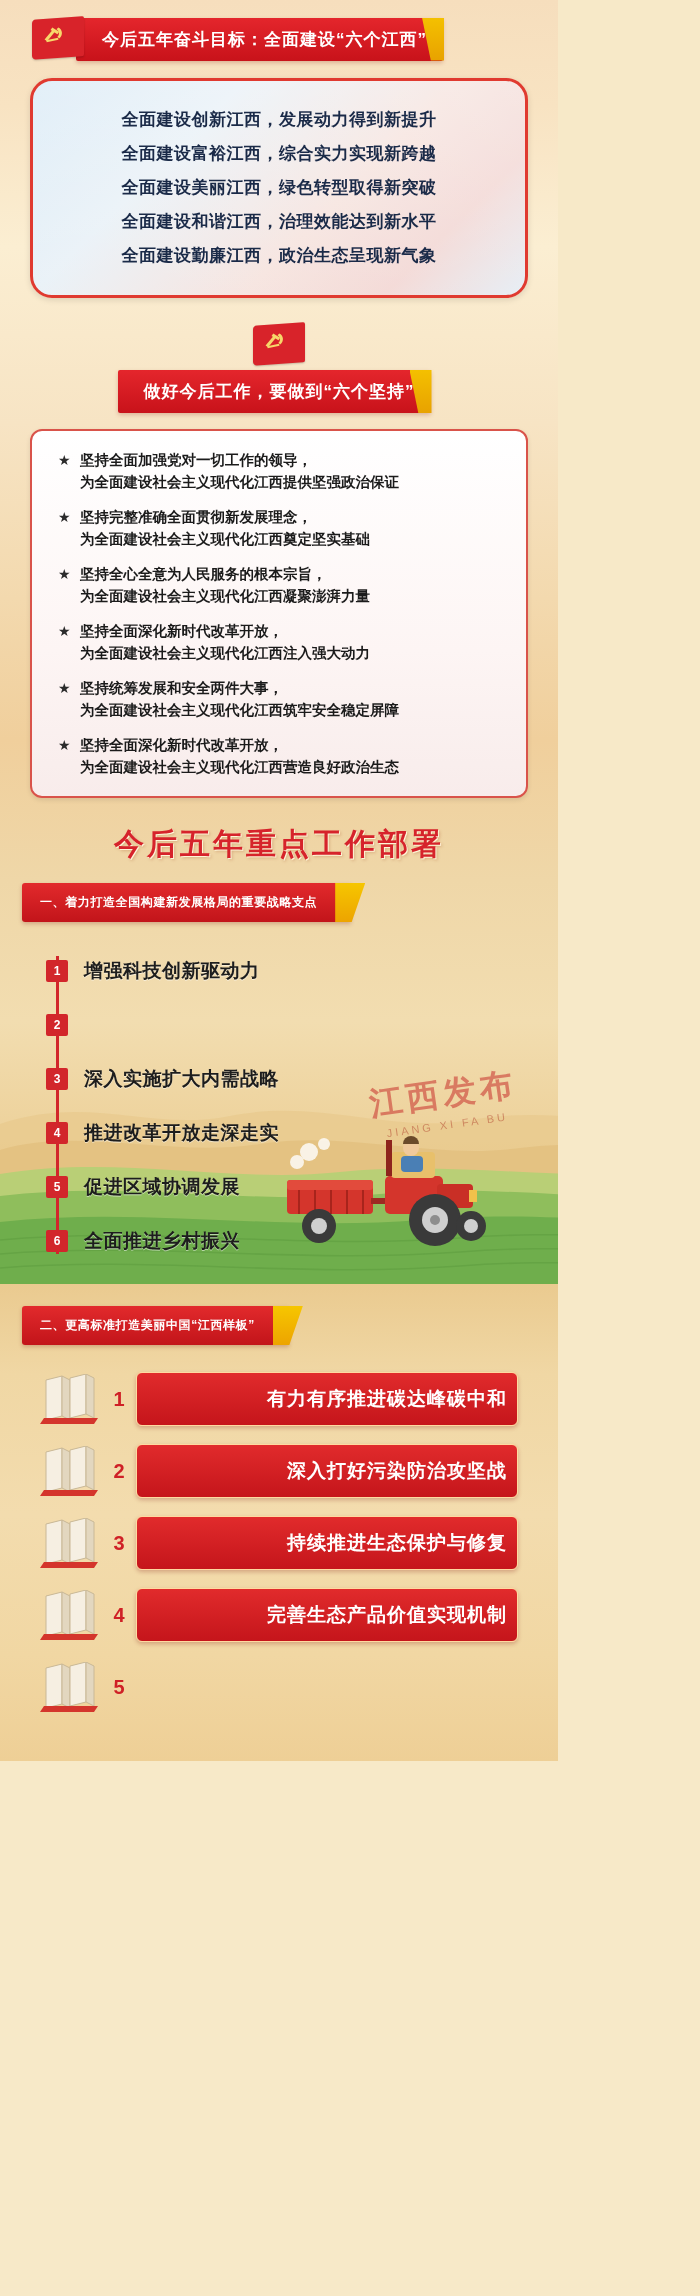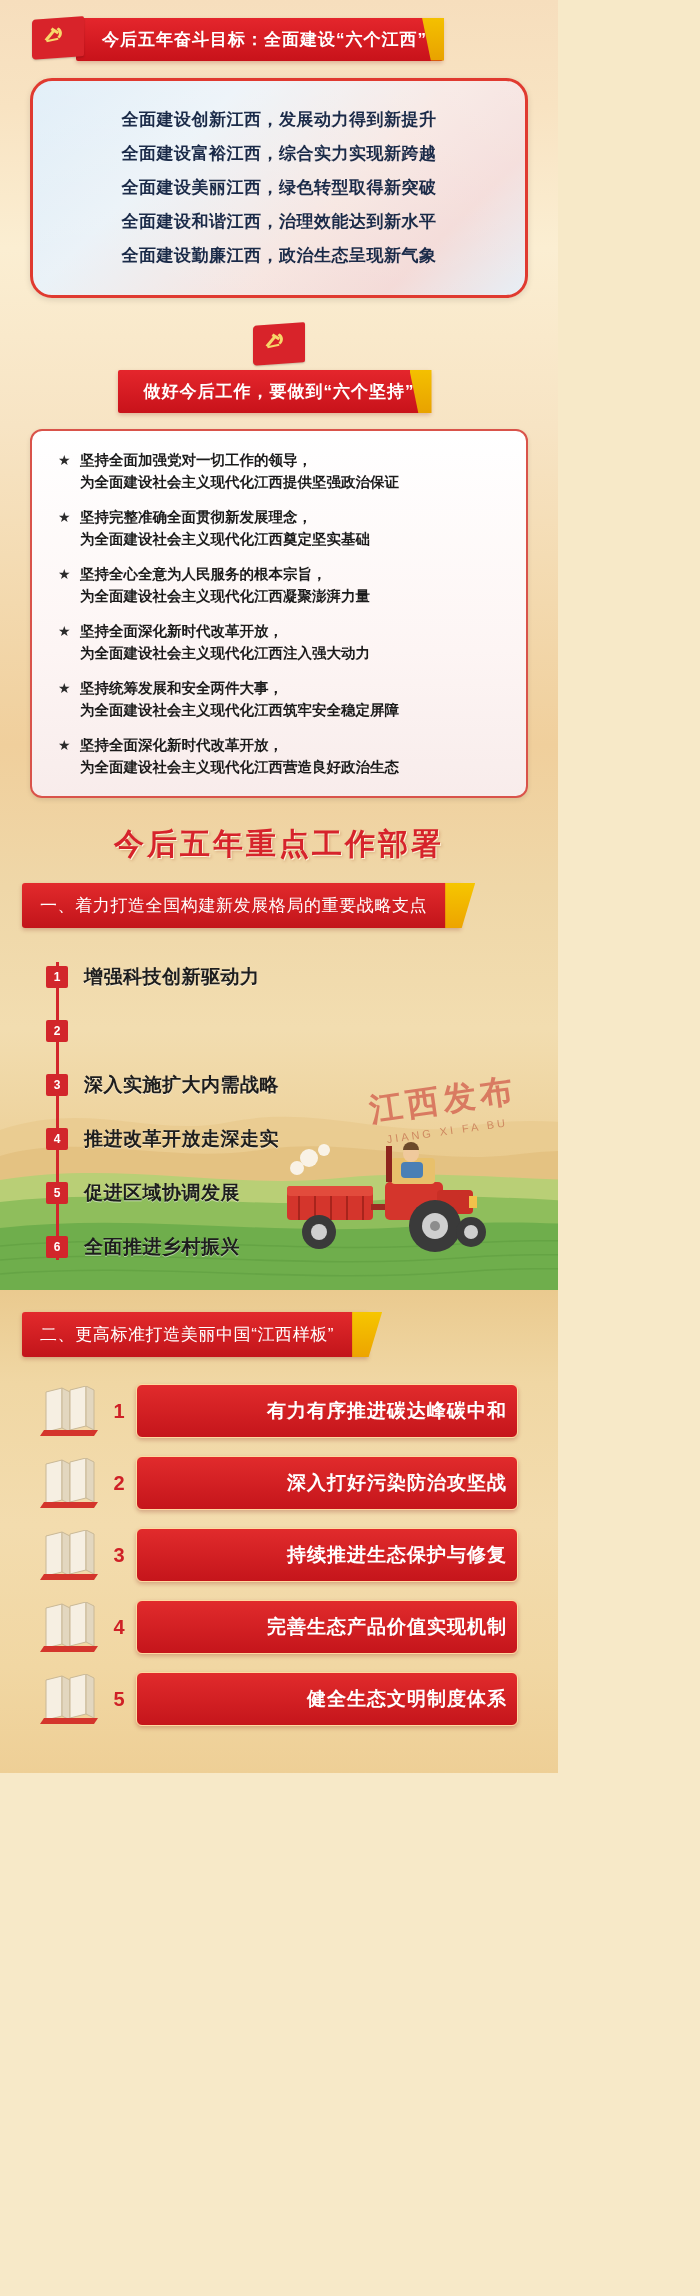--- a/index.html
+++ b/index.html
@@ -153,22 +153,22 @@
   
   .sec-head {
     margin: 10px 22px 0 22px;
     position: relative;
     z-index: 4;
     display: flex;
   }
   .sec-head .bar {
     background: linear-gradient(180deg,#e22a2c 0%, #c2141a 100%);
     color: #fff;
-    font-size: 17px;
-    font-weight: normal;
+    font-size: 12px;
+    font-weight: bold;
     letter-spacing: .6px;
     padding: 11px 34px 11px 18px;
     border-radius: 3px 0 0 3px;
     position: relative;
     box-shadow: 0 2px 4px rgba(120,20,15,.25);
   }
   .sec-head .bar::after {
     content: "";
     position: absolute;
     right: -14px; top: 0; bottom: 0;
@@ -541,19 +541,18 @@
           <g>
             <path d="M6 6 L22 2 L22 42 L6 46 Z" fill="#f6efe2" stroke="#c9b896" stroke-width="1"></path>
             <path d="M22 2 L30 6 L30 46 L22 42 Z" fill="#e3d7bf" stroke="#c9b896" stroke-width="1"></path>
             <path d="M30 4 L46 0 L46 40 L30 44 Z" fill="#f6efe2" stroke="#c9b896" stroke-width="1"></path>
             <path d="M46 0 L54 4 L54 44 L46 40 Z" fill="#e3d7bf" stroke="#c9b896" stroke-width="1"></path>
             <path d="M4 44 L58 44 L54 50 L0 50 Z" fill="#d4352c"></path>
           </g>
         </svg>
       </div>
       <div class="book-num">5</div>
-      <div class="book-plate">健全生态文明制度体系</div>
     </div>
 
   </div>
 
   <div class="pad-bottom"></div>
 </div>
 
 </body></html>

